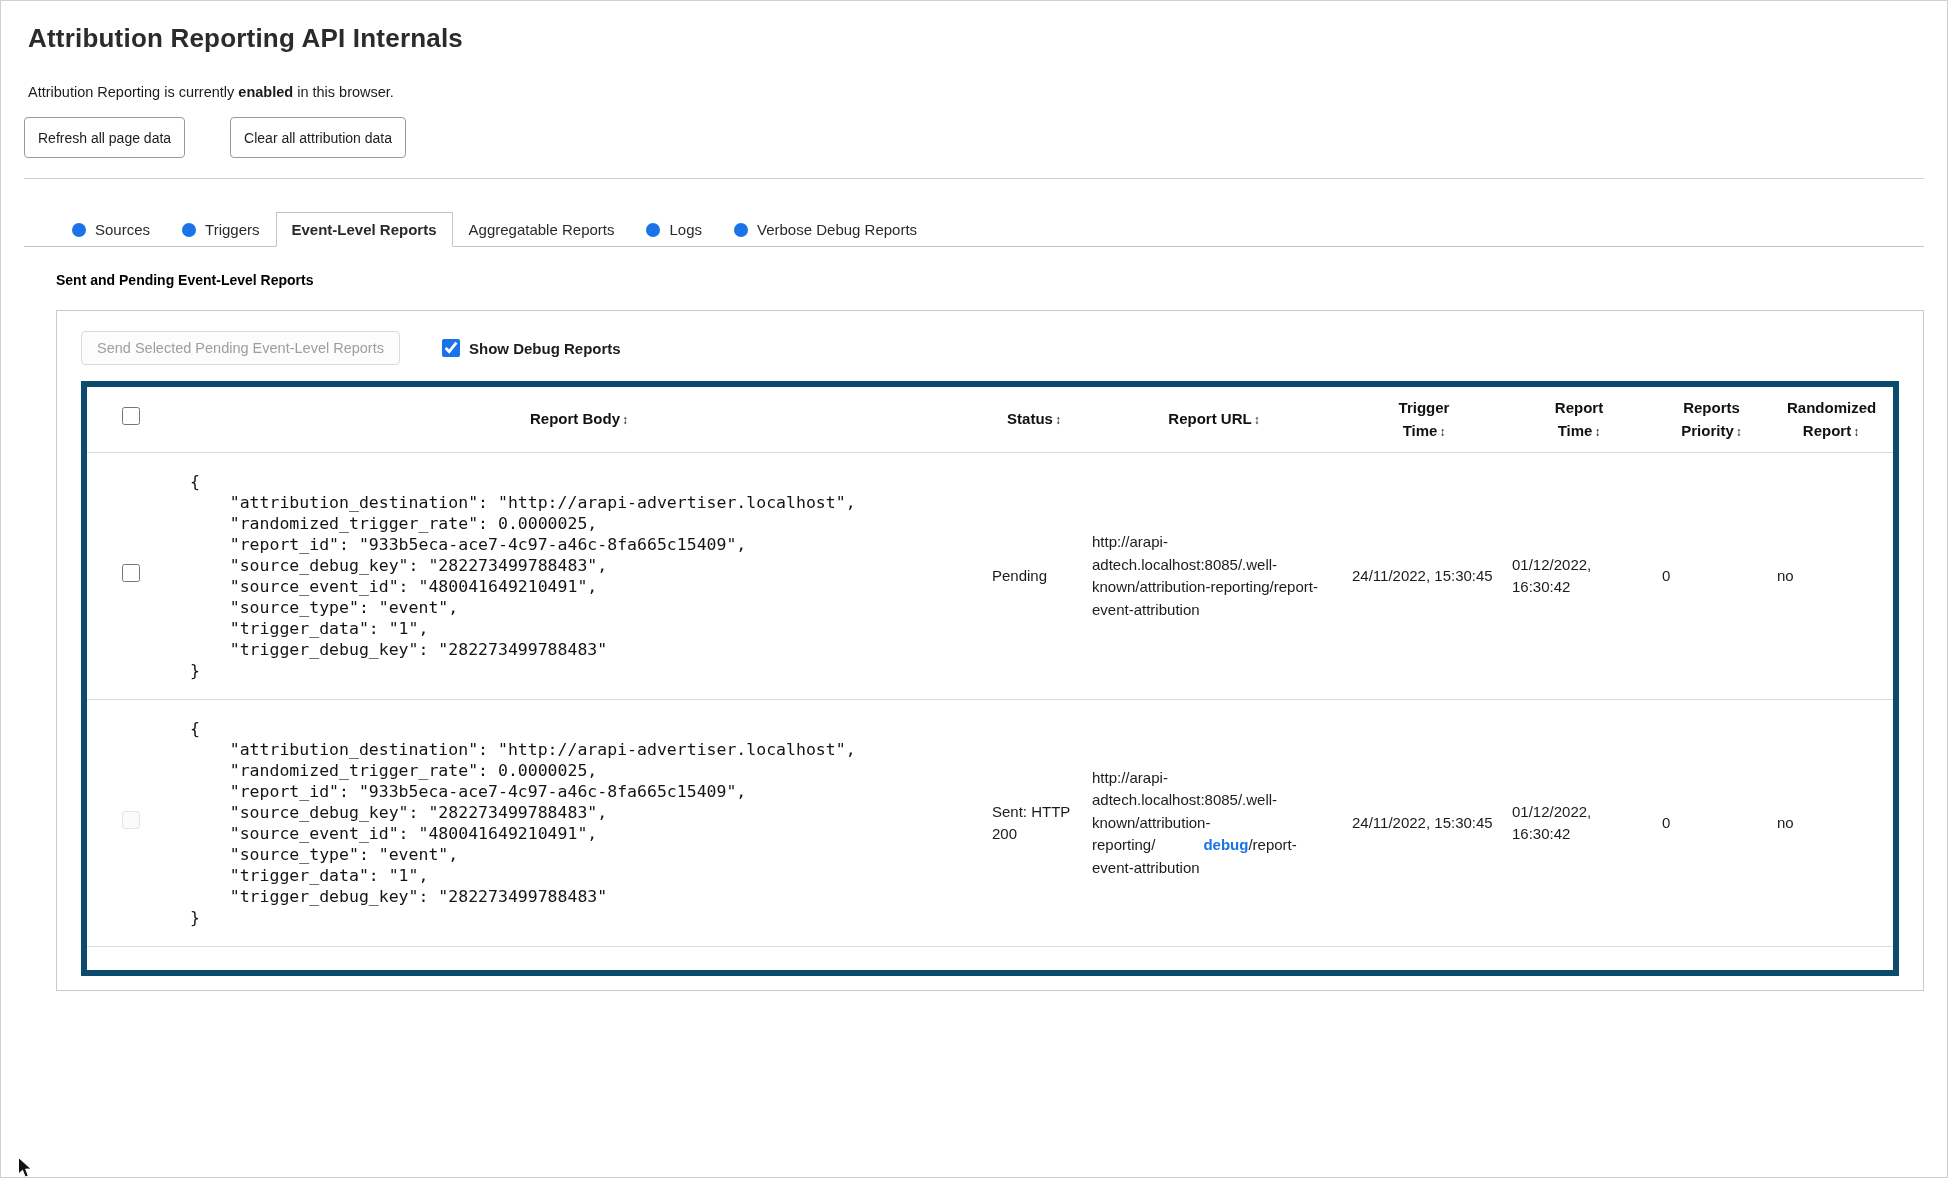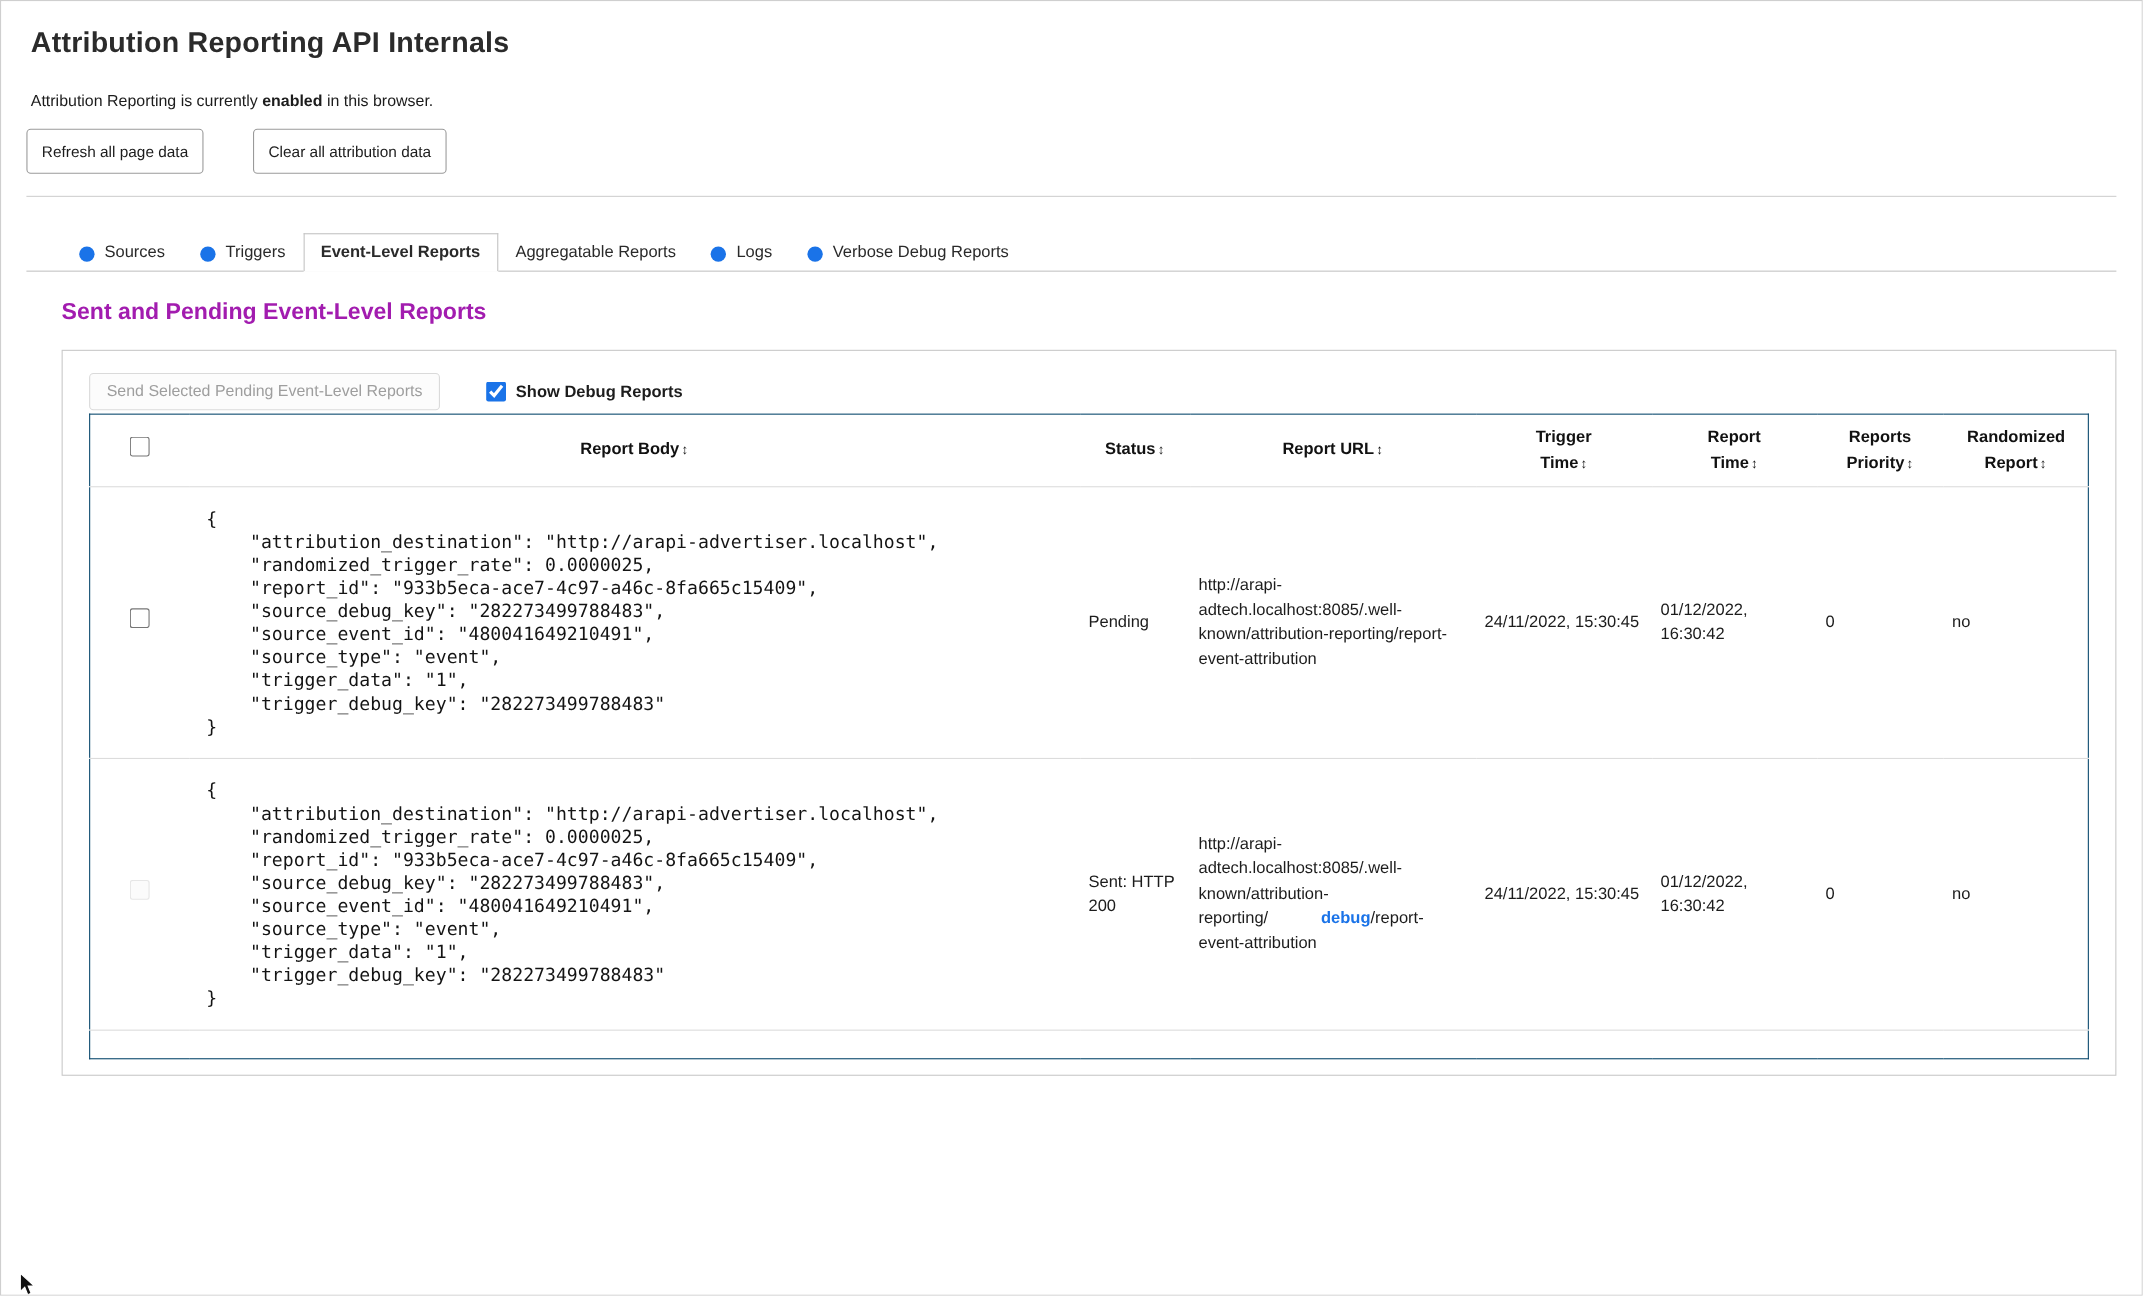--- a/index.html
+++ b/index.html
@@ -13,36 +13,36 @@
   .status-line { font-size: 14.5px; margin: 30px 4px 0; color: #1c1c1c; }
   .status-line b { font-weight: bold; }
 
   .top-buttons { display: flex; gap: 45px; margin: 17px 0 0; }
   .chrome-btn { font-family: inherit; font-size: 14px; color: #1c1c1c; background: #fff;
     border: 1px solid #9a9a9a; border-radius: 4px; padding: 4px 13px; height: 41px; cursor: pointer; }
 
   .divider { border: none; border-top: 1px solid #d0d0d0; margin: 20px 0 0; }
 
   .tabbar { display: flex; align-items: flex-end; border-bottom: 1px solid #c4c4c4; margin-top: 33px; padding-left: 32px; }
-  .tab { display: flex; align-items: flex-end; gap: 9px; font-size: 15px; color: #2a2a2a; padding: 8px 15px;
+  .tab { display: flex; align-items: center; gap: 9px; font-size: 15px; color: #2a2a2a; padding: 8px 15px;
     border: 1px solid transparent; margin-bottom: -1px; cursor: pointer; white-space: nowrap; background: transparent; }
   .tab.active { font-weight: bold; background: #fff; border: 1px solid #c4c4c4; border-bottom-color: #fff; }
   .dot { width: 14px; height: 14px; border-radius: 50%; background: var(--accent, #1a73e8); flex: none; }
 
-  .section-heading { font-size: 21px; font-weight: bold; color: #a21caf; margin: 25px 0 0 32px; }
+  .section-heading { font-size: 14px; font-weight: bold; color: #000000; margin: 25px 0 0 32px; }
 
   .panel { margin: 22px 0 0 32px; border: 1px solid #c9c9c9; padding: 20px 24px 14px; background: #fff; }
   .panel-controls { display: flex; align-items: center; gap: 42px; }
   .send-btn { font-family: Liberation Sans, sans-serif; font-size: 14.5px; color: #9e9e9e; background: #fcfcfc;
     border: 1px solid #dadada; border-radius: 4px; padding: 8px 15px; }
   .debug-toggle { display: flex; align-items: flex-end; gap: 9px; font-size: 15px; font-weight: bold; color: #1c1c1c; cursor: pointer; }
   input[type="checkbox"] { width: 18px; height: 18px; accent-color: var(--accent, #1a73e8); cursor: pointer; }
   input[type="checkbox"]:disabled { cursor: default; opacity: 0.55; }
 
-  table.reports { width: 100%; border-collapse: collapse; table-layout: fixed; margin-top: 3px; border: 1px solid #0c4a6e; }
+  table.reports { width: 100%; border-collapse: collapse; table-layout: fixed; margin-top: 16px; border: 6px solid #0c4a6e; }
   table.reports th { font-size: 15px; font-weight: bold; color: #111; text-align: center; vertical-align: middle;
     padding: 10px 6px; border-bottom: 1px solid #dcdcdc; line-height: 1.5; }
   .th-inner { display: inline-block; }
   .th-inner.narrow { max-width: 88px; }
   .sort-icon { font-size: 12px; font-weight: bold; margin-left: 2px; }
 
   table.reports tbody tr { border-bottom: 1px solid #dcdcdc; }
   table.reports td { vertical-align: middle; font-size: 15px; line-height: 1.5; padding: 18px 8px; color: #1c1c1c; }
   .cb-cell, th.cb-col { text-align: center; padding: 10px 4px; }
   .body-cell { padding-top: 16px; padding-bottom: 16px; }

